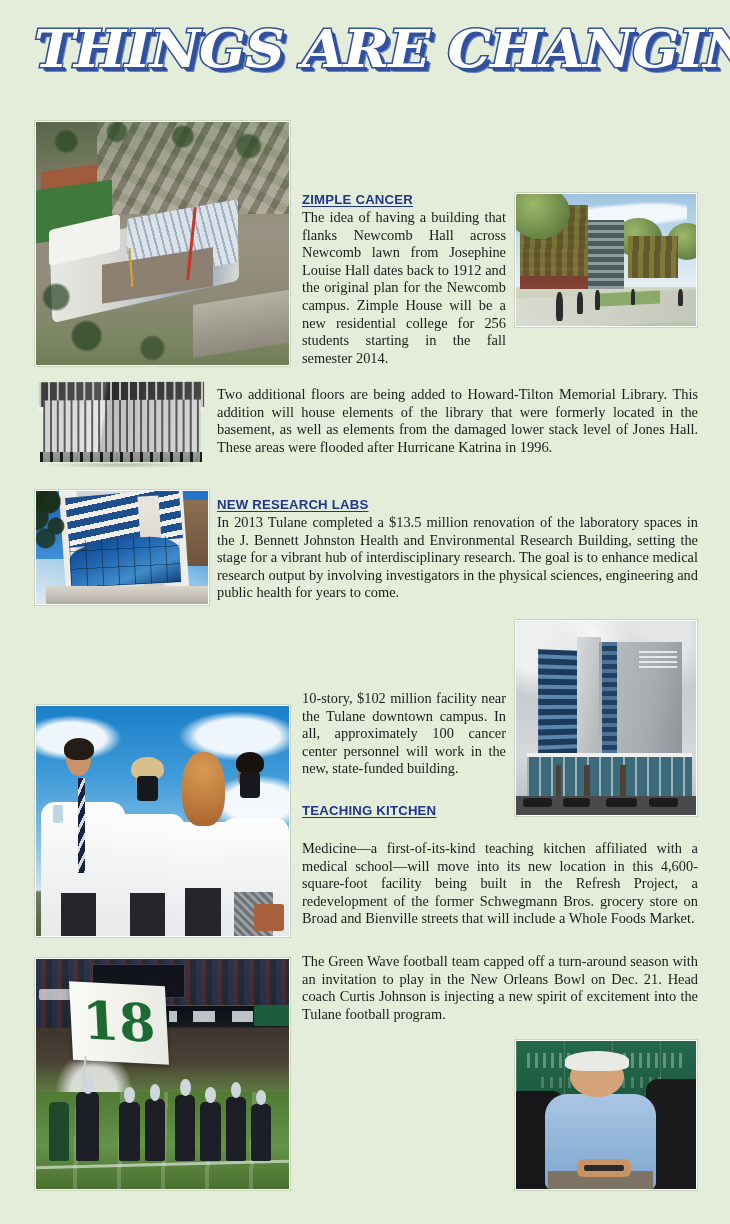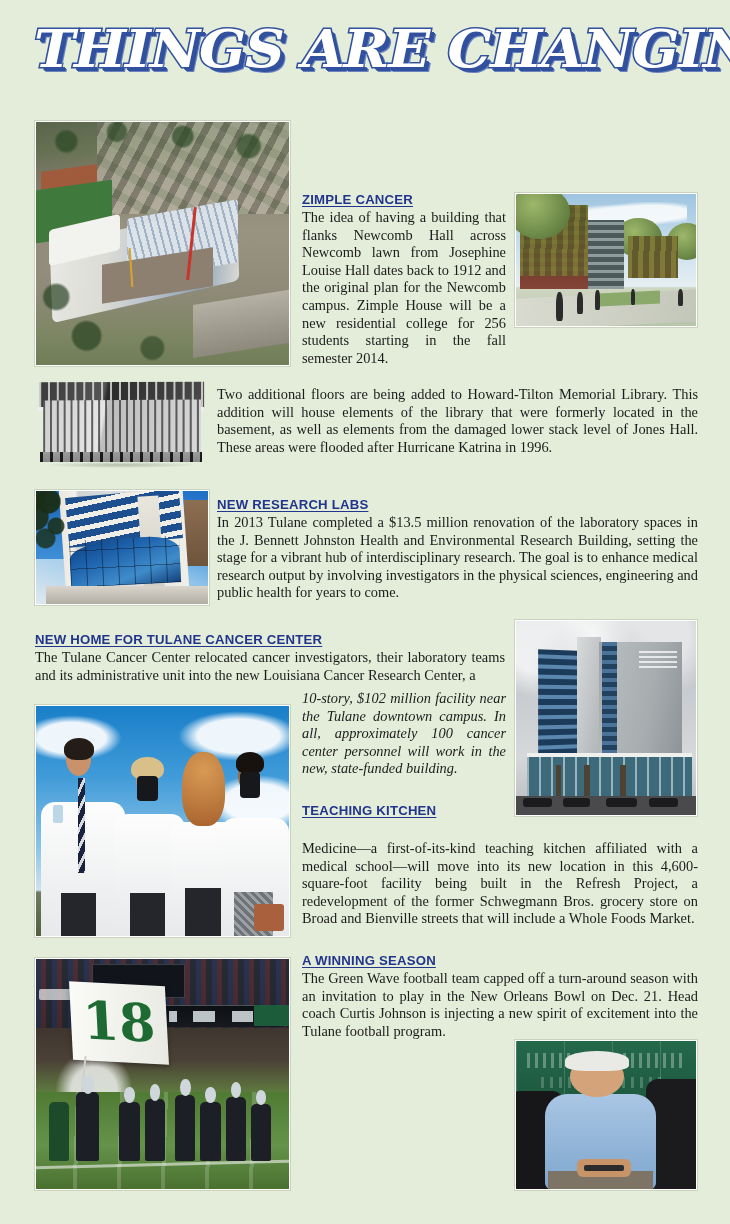--- a/index.html
+++ b/index.html
@@ -418,25 +418,21 @@
       <div class="palm p2"></div>
       <div class="palm p3"></div>
       <div class="street"></div>
       <div class="car c1"></div>
       <div class="car c2"></div>
       <div class="car c3"></div>
       <div class="car c4"></div>
     </div>
   </div>
 
-  <div style="position:absolute;left:35px;top:632px;width:470px;">
-    <div class="h">NEW HOME FOR TULANE CANCER CENTER</div>
-    <p class="p">The Tulane Cancer Center relocated cancer investigators, their laboratory teams and its administrative unit into the new Louisiana Cancer Research Center, a</p>
-  </div>
-  <div style="position:absolute;left:302px;top:690px;width:204px;font-style:italic;">
+  <div style="position:absolute;left:302px;top:690px;width:204px;">
     <p class="p">10-story, $102 million facility near the Tulane downtown campus.  In all, approximately 100 cancer center personnel will work in the new, state-funded building.</p>
   </div>
 
   <div class="photo bordered chefs" style="left:35px;top:705px;width:253px;height:230px;">
     <div class="ph-inner">
       <div class="cloud cl1"></div>
       <div class="cloud cl2"></div>
       <div class="cloud cl3"></div>
       <div class="person m1">
         <div class="coat"></div>
@@ -502,21 +498,20 @@
       <div class="plr g2"></div>
       <div class="plr g3"></div>
       <div class="plr g4"></div>
       <div class="plr g5"></div>
       <div class="plr g6"></div>
       <div class="plr g7"></div>
     </div>
   </div>
 
   <div style="position:absolute;left:302px;top:953px;width:396px;">
-    <div class="h">A WINNING SEASON</div>
     <p class="p">The Green Wave football team capped off a turn-around season with an invitation to play in the New Orleans Bowl on Dec. 21. Head coach Curtis Johnson is injecting a new spirit of excitement into the Tulane football program.</p>
   </div>
 
   <div class="photo bordered prez" style="left:515px;top:1040px;width:180px;height:148px;">
     <div class="ph-inner">
       <div class="backdrop"></div>
       <div class="wordmark"></div>
       <div class="wordmark2"></div>
       <div class="chairL"></div>
       <div class="chairR"></div>

